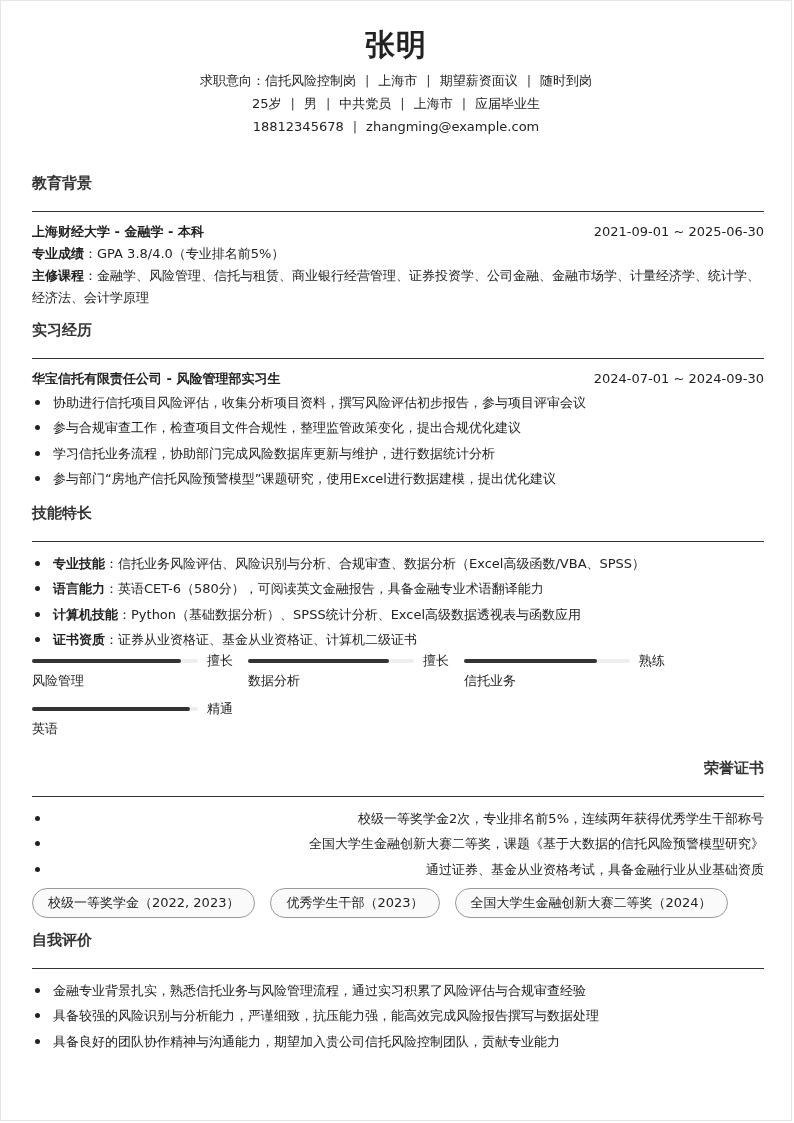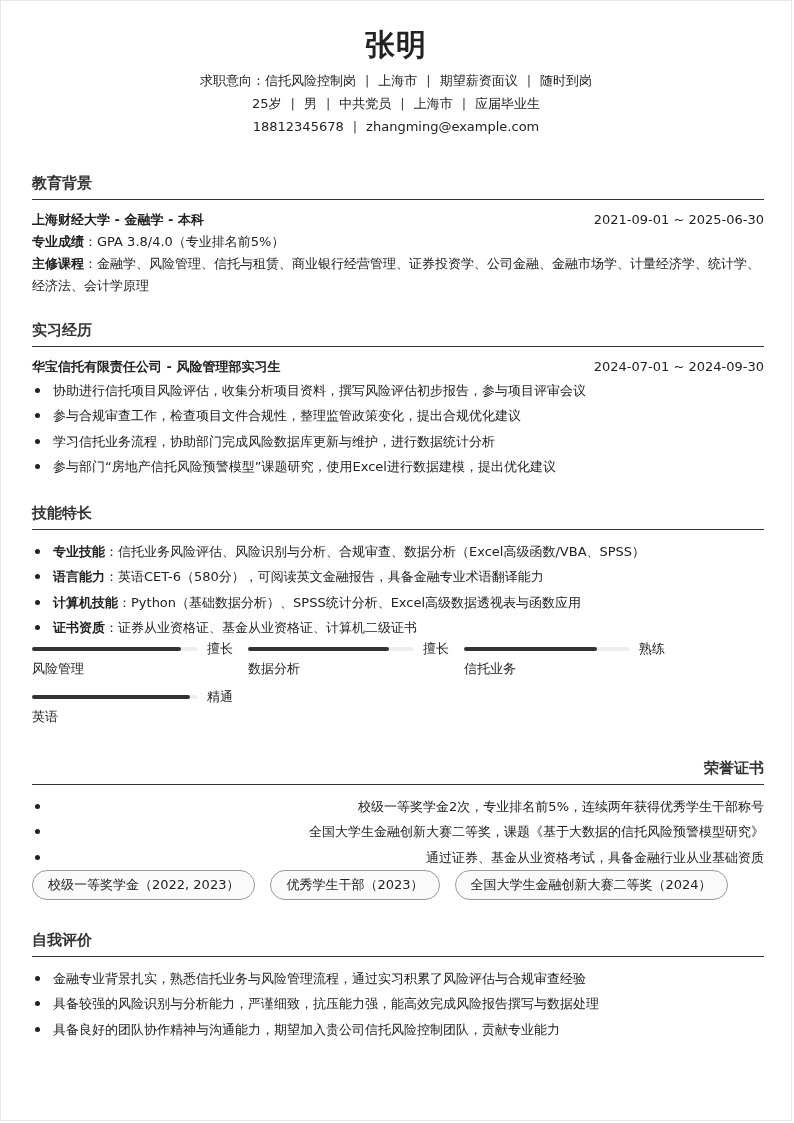--- a/index.html
+++ b/index.html
@@ -12,41 +12,41 @@
   .page {
     position: absolute; left: 0; top: 0; width: 792px; height: 1121px;
     border: 1px solid #e6e6e6; box-sizing: border-box;
   }
   .header { text-align: center; padding-top: 30px; }
   .name { font-size: 30px; font-weight: bold; letter-spacing: 1px; margin: 0 0 10px 0; line-height: 28px; }
   .info-line { font-size: 13px; line-height: 23px; color: #222; }
   .info-line .sep { display: inline-block; margin: 0 9px; color: #444; }
   .section { position: absolute; left: 31px; width: 732px; }
   .sec-title {
-    font-size: 15px; font-weight: bold; color: #333; padding-bottom: 6px;
+    font-size: 15px; font-weight: bold; color: #333; padding-bottom: 18px;
     border-bottom: 1.5px solid #333; margin-bottom: 9px; line-height: 20px;
   }
   .row { display: flex; justify-content: space-between; font-size: 13px; line-height: 22px; }
   .row .strong { font-weight: bold; }
   .line { font-size: 13px; line-height: 22px; }
   .line b { font-weight: bold; }
   ul.bullets { list-style: none; margin: 0; padding: 0; }
   ul.bullets li { position: relative; padding-left: 21px; font-size: 13px; line-height: 25.3px; }
   ul.bullets li::before {
     content: ""; position: absolute; left: 3px; top: 10px; width: 5px; height: 5px;
     border-radius: 50%; background: #222;
   }
   .skillbars { display: flex; flex-wrap: wrap; width: 700px; }
   .skillbar { width: 216px; margin-bottom: 8px; }
   .bar-row { display: flex; align-items: center; height: 18px; }
   .track { width: 166px; height: 4px; background: #eeeeee; border-radius: 2px; position: relative; }
   .fill { position: absolute; left: 0; top: 0; height: 4px; background: #333; border-radius: 2px; }
   .level { font-size: 13px; margin-left: 9px; }
   .skill-name { font-size: 13px; line-height: 22px; }
-  .tags { display: flex; gap: 15px; }
+  .tags { display: flex; gap: 15px; margin-top: 6px; }
   .tag {
     border: 1px solid #999; border-radius: 15px; padding: 0 15px; height: 28px; line-height: 28px;
     font-size: 13px; background: #fafafa;
   }
 </style>
 </head>
 <body>
 
 <div class="page">
 

